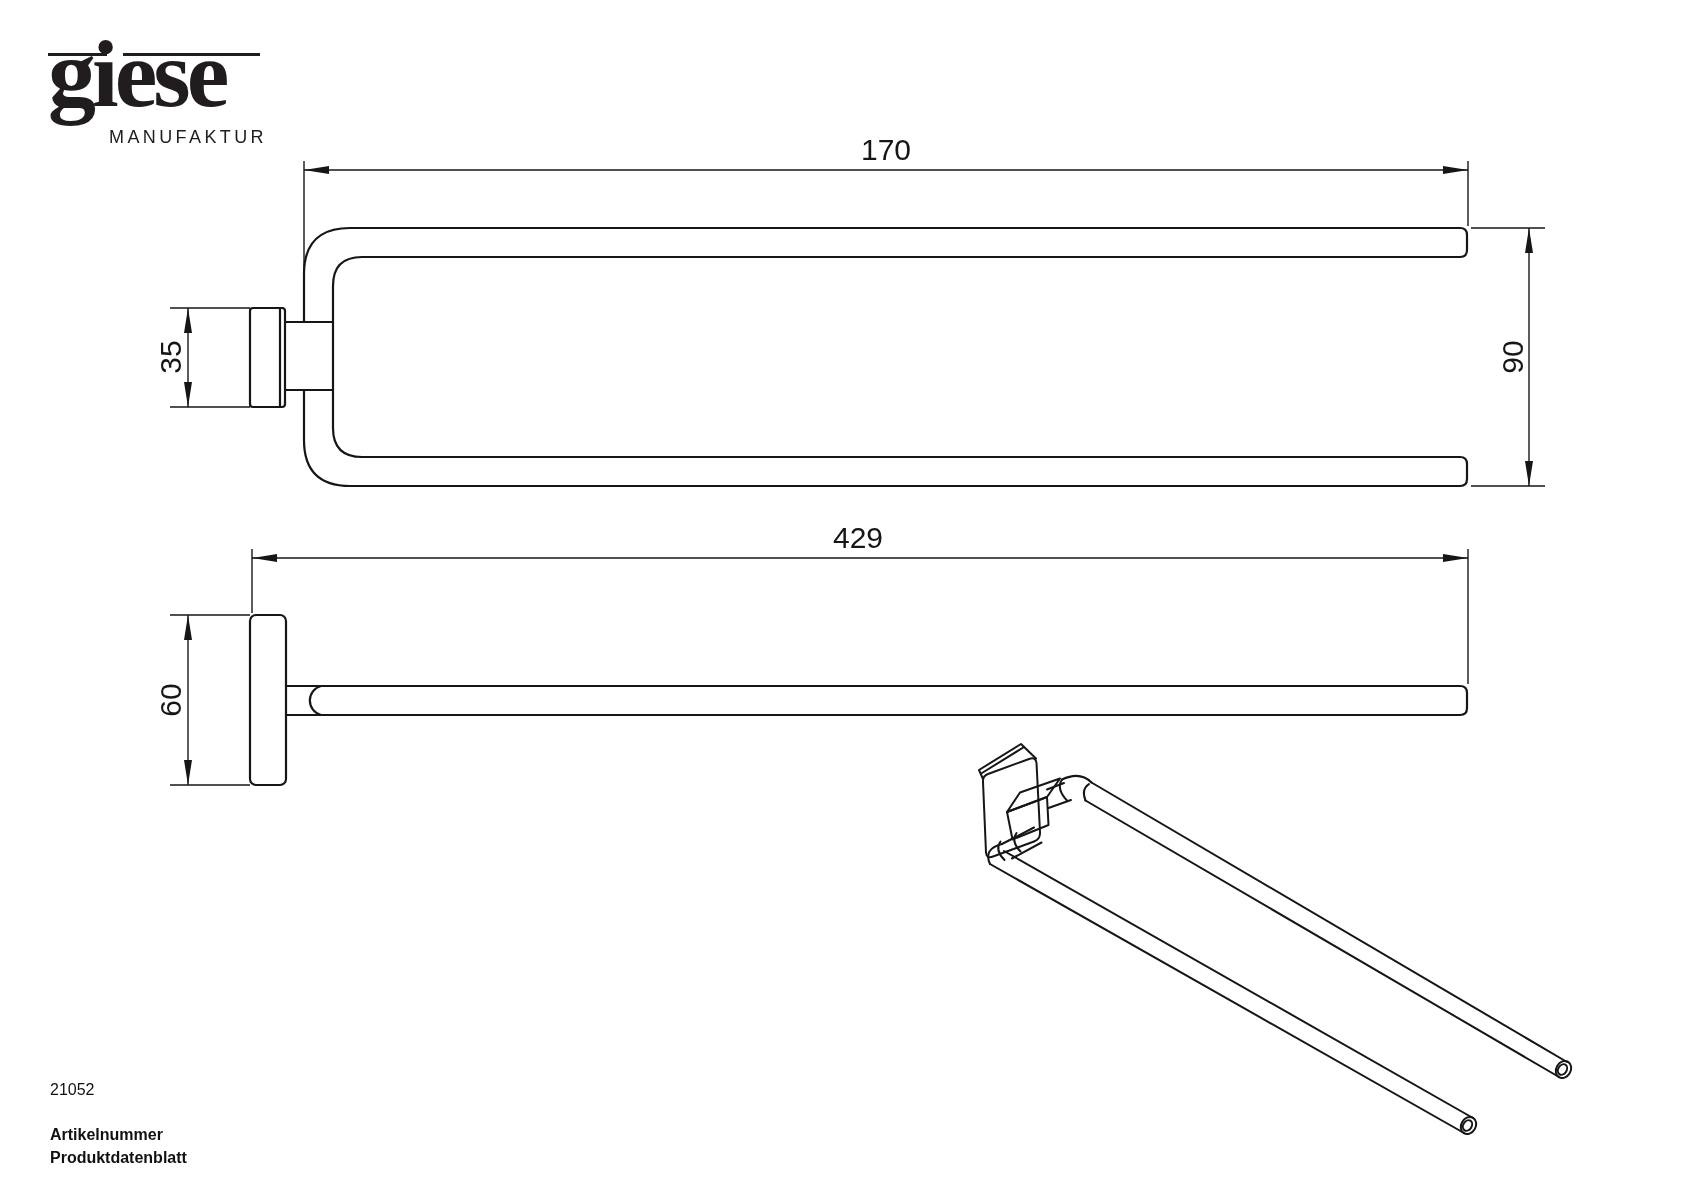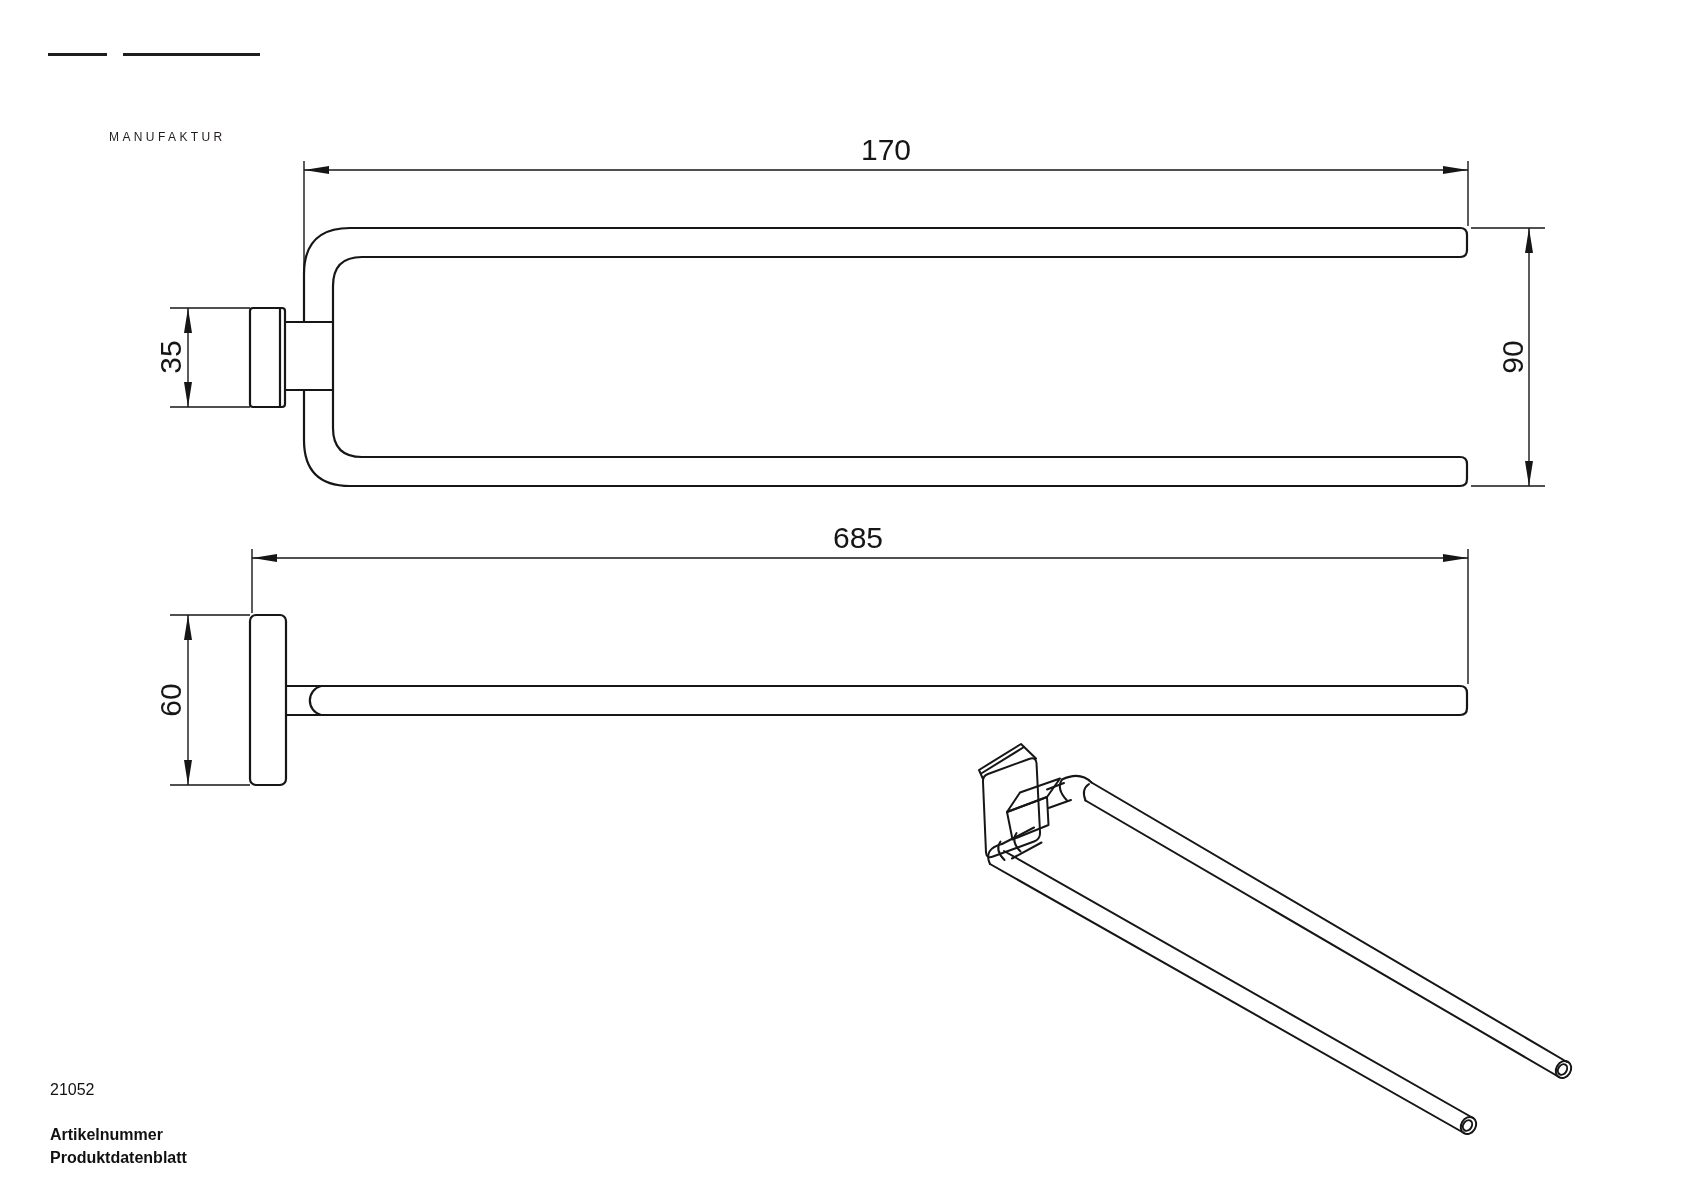--- a/index.html
+++ b/index.html
@@ -19,21 +19,21 @@
   }
   .dim.vert{transform:rotate(-90deg);}
   .logo-brand{
     font-family:"Liberation Serif", serif;
     font-weight:bold;
     font-size:96px;line-height:96px;
     letter-spacing:-4px;
     color:#211d1e;
   }
   .logo-sub{
-    font-size:12px;line-height:18px;
+    font-size:18px;line-height:18px;
     letter-spacing:3.4px;
     color:#211d1e;
   }
   .logo-rule{position:absolute;height:3px;background:#211d1e;}
   .foot{font-size:16px;line-height:28px;color:#111;margin-top:44px;}
   .foot.bold{font-weight:bold;}
 </style>
 </head>
 <body>
 
@@ -128,25 +128,26 @@
       <path d="M 1002,844 Q 983,849 990,864"></path>
 
       <path d="M 1004,851 L 1473,1118 M 990,864 L 1464,1133"></path>
       <ellipse cx="1468.5" cy="1125.5" rx="7.2" ry="9" transform="rotate(31 1468.5 1125.5)"></ellipse>
       <ellipse cx="1467.5" cy="1125.5" rx="4.2" ry="5.6" transform="rotate(31 1467.5 1125.5)"></ellipse>
     </g>
   </svg>
 
   <div class="logo-rule" style="left:48px;top:53px;width:59px;"></div>
   <div class="logo-rule" style="left:123px;top:53px;width:137px;"></div>
+  <div class="t logo-brand" style="left:48px;top:26px;">giese</div>
   <div class="t logo-sub" style="left:109px;top:128px;">MANUFAKTUR</div>
 
   <div class="t dim" style="left:841px;top:135px;">170</div>
   <div class="t dim vert" style="left:1468px;top:342px;">90</div>
   <div class="t dim vert" style="left:126px;top:342px;">35</div>
-  <div class="t dim" style="left:813px;top:523px;">685</div>
+  <div class="t dim" style="left:813px;top:523px;">429</div>
   <div class="t dim vert" style="left:126px;top:685px;">60</div>
 
   <div class="t foot" style="left:50px;top:1032px;">21052</div>
   <div class="t foot" style="left:50px;top:1077px;font-weight:bold;">Artikelnummer</div>
   <div class="t foot bold" style="left:50px;top:1100px;">Produktdatenblatt</div>
 
 </div>
 
 </body></html>

